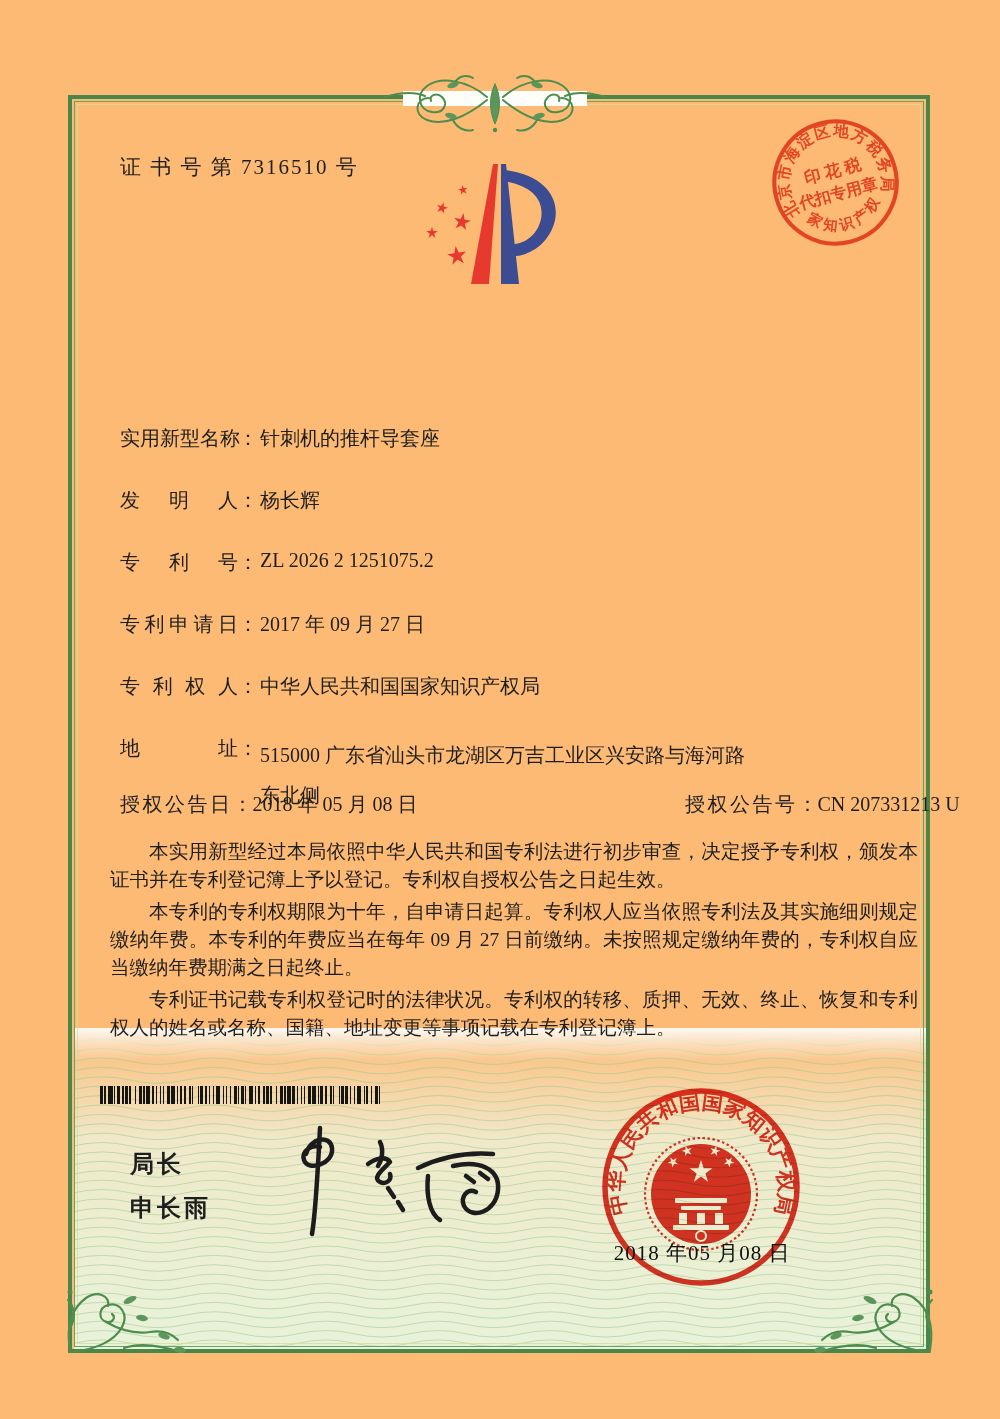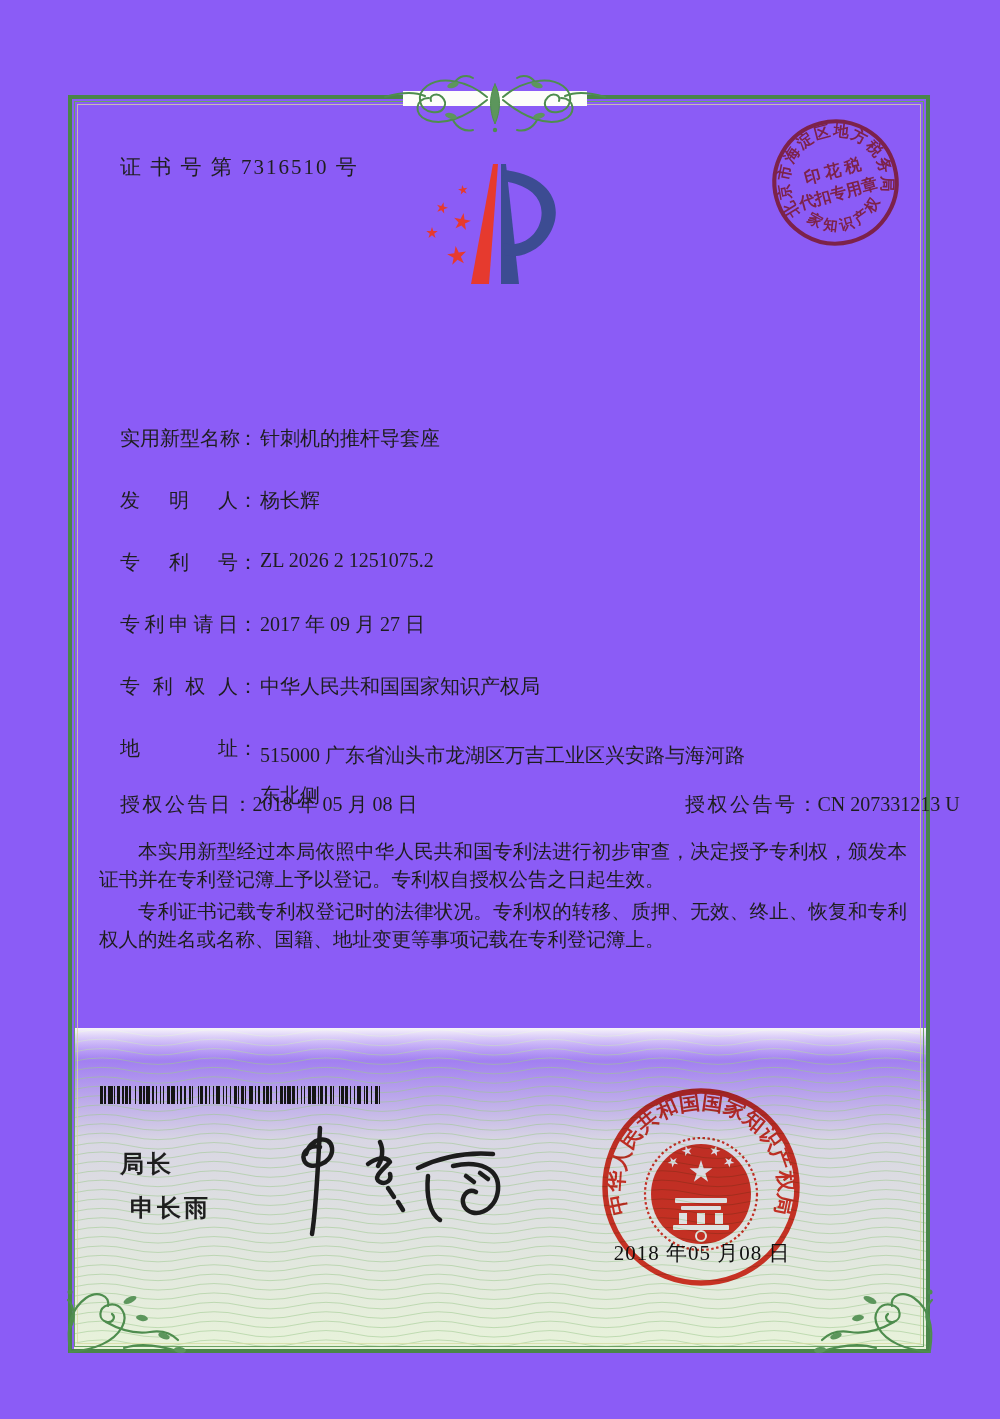--- a/index.html
+++ b/index.html
@@ -1,18 +1,18 @@
 <!DOCTYPE html>
 <html><head>
 <meta charset="utf-8">
 <style>
   html,body{margin:0;padding:0;background:#e9e9e9;}
   .page{
     position:relative;width:1000px;height:1419px;margin:0 auto;
-    background:#8b5cf6;overflow:hidden;
+    background:#fdba74;overflow:hidden;
     font-family:"Liberation Serif","DejaVu Serif",serif;color:#1e1e1e;
   }
   
   .frame{position:absolute;left:68px;top:95px;width:862px;height:1258px;
     border:4px solid #4a8549;box-sizing:border-box;z-index:2;pointer-events:none;}
   .frame-inner{position:absolute;inset:2px;border:1px solid #6aa261;}
   .frame-inner2{position:absolute;inset:5px;border:1px solid #d6db9d;opacity:.75;}
   .waves-wrap{position:absolute;left:74px;top:1028px;width:852px;height:322px;z-index:1;}
   .ornament-top{position:absolute;left:355px;top:70px;width:280px;height:76px;z-index:3;}
   .corner-fl{position:absolute;top:1222px;width:160px;height:140px;z-index:3;}
@@ -27,28 +27,28 @@
     font-size:47px;font-weight:700;letter-spacing:10px;z-index:4;}
   
   .frow{position:absolute;left:120px;font-size:20px;z-index:4;white-space:nowrap;}
   .jlabel{display:inline-flex;justify-content:space-between;width:118px;vertical-align:top;}
   .colon{display:inline-block;width:22px;vertical-align:top;}
   .fval{display:inline-block;vertical-align:top;}
   .fval.addr{white-space:normal;width:488px;line-height:40px;}
   .grant-no{position:absolute;left:565px;top:0;}
   .glabel{letter-spacing:2.5px;}
   
-  .paras{position:absolute;left:99px;top:838px;width:808px;font-size:19.5px;
+  .paras{position:absolute;left:110px;top:838px;width:808px;font-size:19.5px;
     line-height:28px;text-align:justify;z-index:4;}
   .paras p{margin:0 0 4px 0;text-indent:2em;}
   
   .barcode{position:absolute;left:100px;top:1086px;height:18px;z-index:4;font-size:0;}
   .barcode i{display:inline-block;height:18px;background:#151515;}
   .barcode s{display:inline-block;height:18px;}
-  .director-title{position:absolute;left:120px;top:1148px;font-size:24px;font-weight:600;z-index:4;letter-spacing:3px;}
+  .director-title{position:absolute;left:130px;top:1148px;font-size:24px;font-weight:600;z-index:4;letter-spacing:3px;}
   .director-name{position:absolute;left:130px;top:1192px;font-size:24px;font-weight:600;z-index:4;letter-spacing:3px;}
   .signature{position:absolute;left:268px;top:1116px;width:245px;height:125px;z-index:5;}
   .big-seal{position:absolute;left:596px;top:1084px;width:210px;height:210px;z-index:5;
     mix-blend-mode:multiply;opacity:.95;}
   .seal-date{position:absolute;left:597px;top:1239px;width:210px;text-align:center;
     font-size:21px;letter-spacing:1px;color:#111;z-index:6;}
   .page-footer{position:absolute;left:0;top:1291px;width:915px;text-align:center;
     font-size:17px;z-index:4;}
 </style>
 </head>
@@ -248,20 +248,21 @@
 
   <div class="frow" style="top:791px;width:810px">
     <span class="glabel">授权公告日</span><span>：</span><span>2018 年 05 月 08 日</span>
     <span class="grant-no">
       <span class="glabel">授权公告号</span><span>：</span><span>CN 207331213 U</span>
     </span>
   </div>
 
   <div class="paras">
     <p>本实用新型经过本局依照中华人民共和国专利法进行初步审查，决定授予专利权，颁发本证书并在专利登记簿上予以登记。专利权自授权公告之日起生效。</p>
+    <p>本专利的专利权期限为十年，自申请日起算。专利权人应当依照专利法及其实施细则规定缴纳年费。本专利的年费应当在每年 09 月 27 日前缴纳。未按照规定缴纳年费的，专利权自应当缴纳年费期满之日起终止。</p>
     <p>专利证书记载专利权登记时的法律状况。专利权的转移、质押、无效、终止、恢复和专利权人的姓名或名称、国籍、地址变更等事项记载在专利登记簿上。</p>
   </div>
 
   <div class="barcode" id="barcode"><i style="width: 2.8px;"></i><s style="width: 1.4px;"></s><i style="width: 1.4px;"></i><s style="width: 2.8px;"></s><i style="width: 4.2px;"></i><s style="width: 1.4px;"></s><i style="width: 1.4px;"></i><s style="width: 1.4px;"></s><i style="width: 2.8px;"></i><s style="width: 2.8px;"></s><i style="width: 1.4px;"></i><s style="width: 1.4px;"></s><i style="width: 2.8px;"></i><s style="width: 1.4px;"></s><i style="width: 1.4px;"></i><s style="width: 4.2px;"></s><i style="width: 1.4px;"></i><s style="width: 2.8px;"></s><i style="width: 2.8px;"></i><s style="width: 1.4px;"></s><i style="width: 1.4px;"></i><s style="width: 1.4px;"></s><i style="width: 4.2px;"></i><s style="width: 1.4px;"></s><i style="width: 2.8px;"></i><s style="width: 1.4px;"></s><i style="width: 1.4px;"></i><s style="width: 2.8px;"></s><i style="width: 1.4px;"></i><s style="width: 1.4px;"></s><i style="width: 1.4px;"></i><s style="width: 2.8px;"></s><i style="width: 2.8px;"></i><s style="width: 1.4px;"></s><i style="width: 4.2px;"></i><s style="width: 1.4px;"></s><i style="width: 1.4px;"></i><s style="width: 1.4px;"></s><i style="width: 2.8px;"></i><s style="width: 1.4px;"></s><i style="width: 2.8px;"></i><s style="width: 2.8px;"></s><i style="width: 1.4px;"></i><s style="width: 1.4px;"></s><i style="width: 1.4px;"></i><s style="width: 4.2px;"></s><i style="width: 1.4px;"></i><s style="width: 1.4px;"></s><i style="width: 2.8px;"></i><s style="width: 1.4px;"></s><i style="width: 2.8px;"></i><s style="width: 1.4px;"></s><i style="width: 1.4px;"></i><s style="width: 2.8px;"></s><i style="width: 1.4px;"></i><s style="width: 1.4px;"></s><i style="width: 4.2px;"></i><s style="width: 2.8px;"></s><i style="width: 1.4px;"></i><s style="width: 1.4px;"></s><i style="width: 1.4px;"></i><s style="width: 2.8px;"></s><i style="width: 1.4px;"></i><s style="width: 2.8px;"></s><i style="width: 2.8px;"></i><s style="width: 1.4px;"></s><i style="width: 1.4px;"></i><s style="width: 1.4px;"></s><i style="width: 2.8px;"></i><s style="width: 1.4px;"></s><i style="width: 1.4px;"></i><s style="width: 2.8px;"></s><i style="width: 4.2px;"></i><s style="width: 1.4px;"></s><i style="width: 1.4px;"></i><s style="width: 1.4px;"></s><i style="width: 2.8px;"></i><s style="width: 2.8px;"></s><i style="width: 1.4px;"></i><s style="width: 1.4px;"></s><i style="width: 2.8px;"></i><s style="width: 1.4px;"></s><i style="width: 1.4px;"></i><s style="width: 4.2px;"></s><i style="width: 1.4px;"></i><s style="width: 2.8px;"></s><i style="width: 2.8px;"></i><s style="width: 1.4px;"></s><i style="width: 1.4px;"></i><s style="width: 1.4px;"></s><i style="width: 4.2px;"></i><s style="width: 1.4px;"></s><i style="width: 2.8px;"></i><s style="width: 1.4px;"></s><i style="width: 1.4px;"></i><s style="width: 2.8px;"></s><i style="width: 1.4px;"></i><s style="width: 1.4px;"></s><i style="width: 1.4px;"></i><s style="width: 2.8px;"></s><i style="width: 2.8px;"></i><s style="width: 1.4px;"></s><i style="width: 4.2px;"></i><s style="width: 1.4px;"></s><i style="width: 1.4px;"></i><s style="width: 1.4px;"></s><i style="width: 2.8px;"></i><s style="width: 1.4px;"></s><i style="width: 2.8px;"></i><s style="width: 2.8px;"></s><i style="width: 1.4px;"></i><s style="width: 1.4px;"></s><i style="width: 1.4px;"></i><s style="width: 4.2px;"></s><i style="width: 1.4px;"></i><s style="width: 1.4px;"></s><i style="width: 2.8px;"></i><s style="width: 1.4px;"></s><i style="width: 2.8px;"></i><s style="width: 1.4px;"></s><i style="width: 1.4px;"></i><s style="width: 2.8px;"></s><i style="width: 1.4px;"></i><s style="width: 1.4px;"></s><i style="width: 4.2px;"></i><s style="width: 2.8px;"></s><i style="width: 1.4px;"></i><s style="width: 1.4px;"></s><i style="width: 1.4px;"></i><s style="width: 2.8px;"></s><i style="width: 1.4px;"></i><s style="width: 2.8px;"></s><i style="width: 2.8px;"></i><s style="width: 1.4px;"></s><i style="width: 1.4px;"></i><s style="width: 1.4px;"></s></div>
 
   <div class="director-title">局长</div>
   <div class="director-name">申长雨</div>
   <svg class="signature" viewBox="0 0 245 125">
     <g stroke="#1c1c1c" stroke-width="4.5" fill="none" stroke-linecap="round" stroke-linejoin="round">
       <path d="M38,38 C42,22 62,18 64,32 C66,48 40,56 36,44 C33,35 44,28 52,31"></path>

